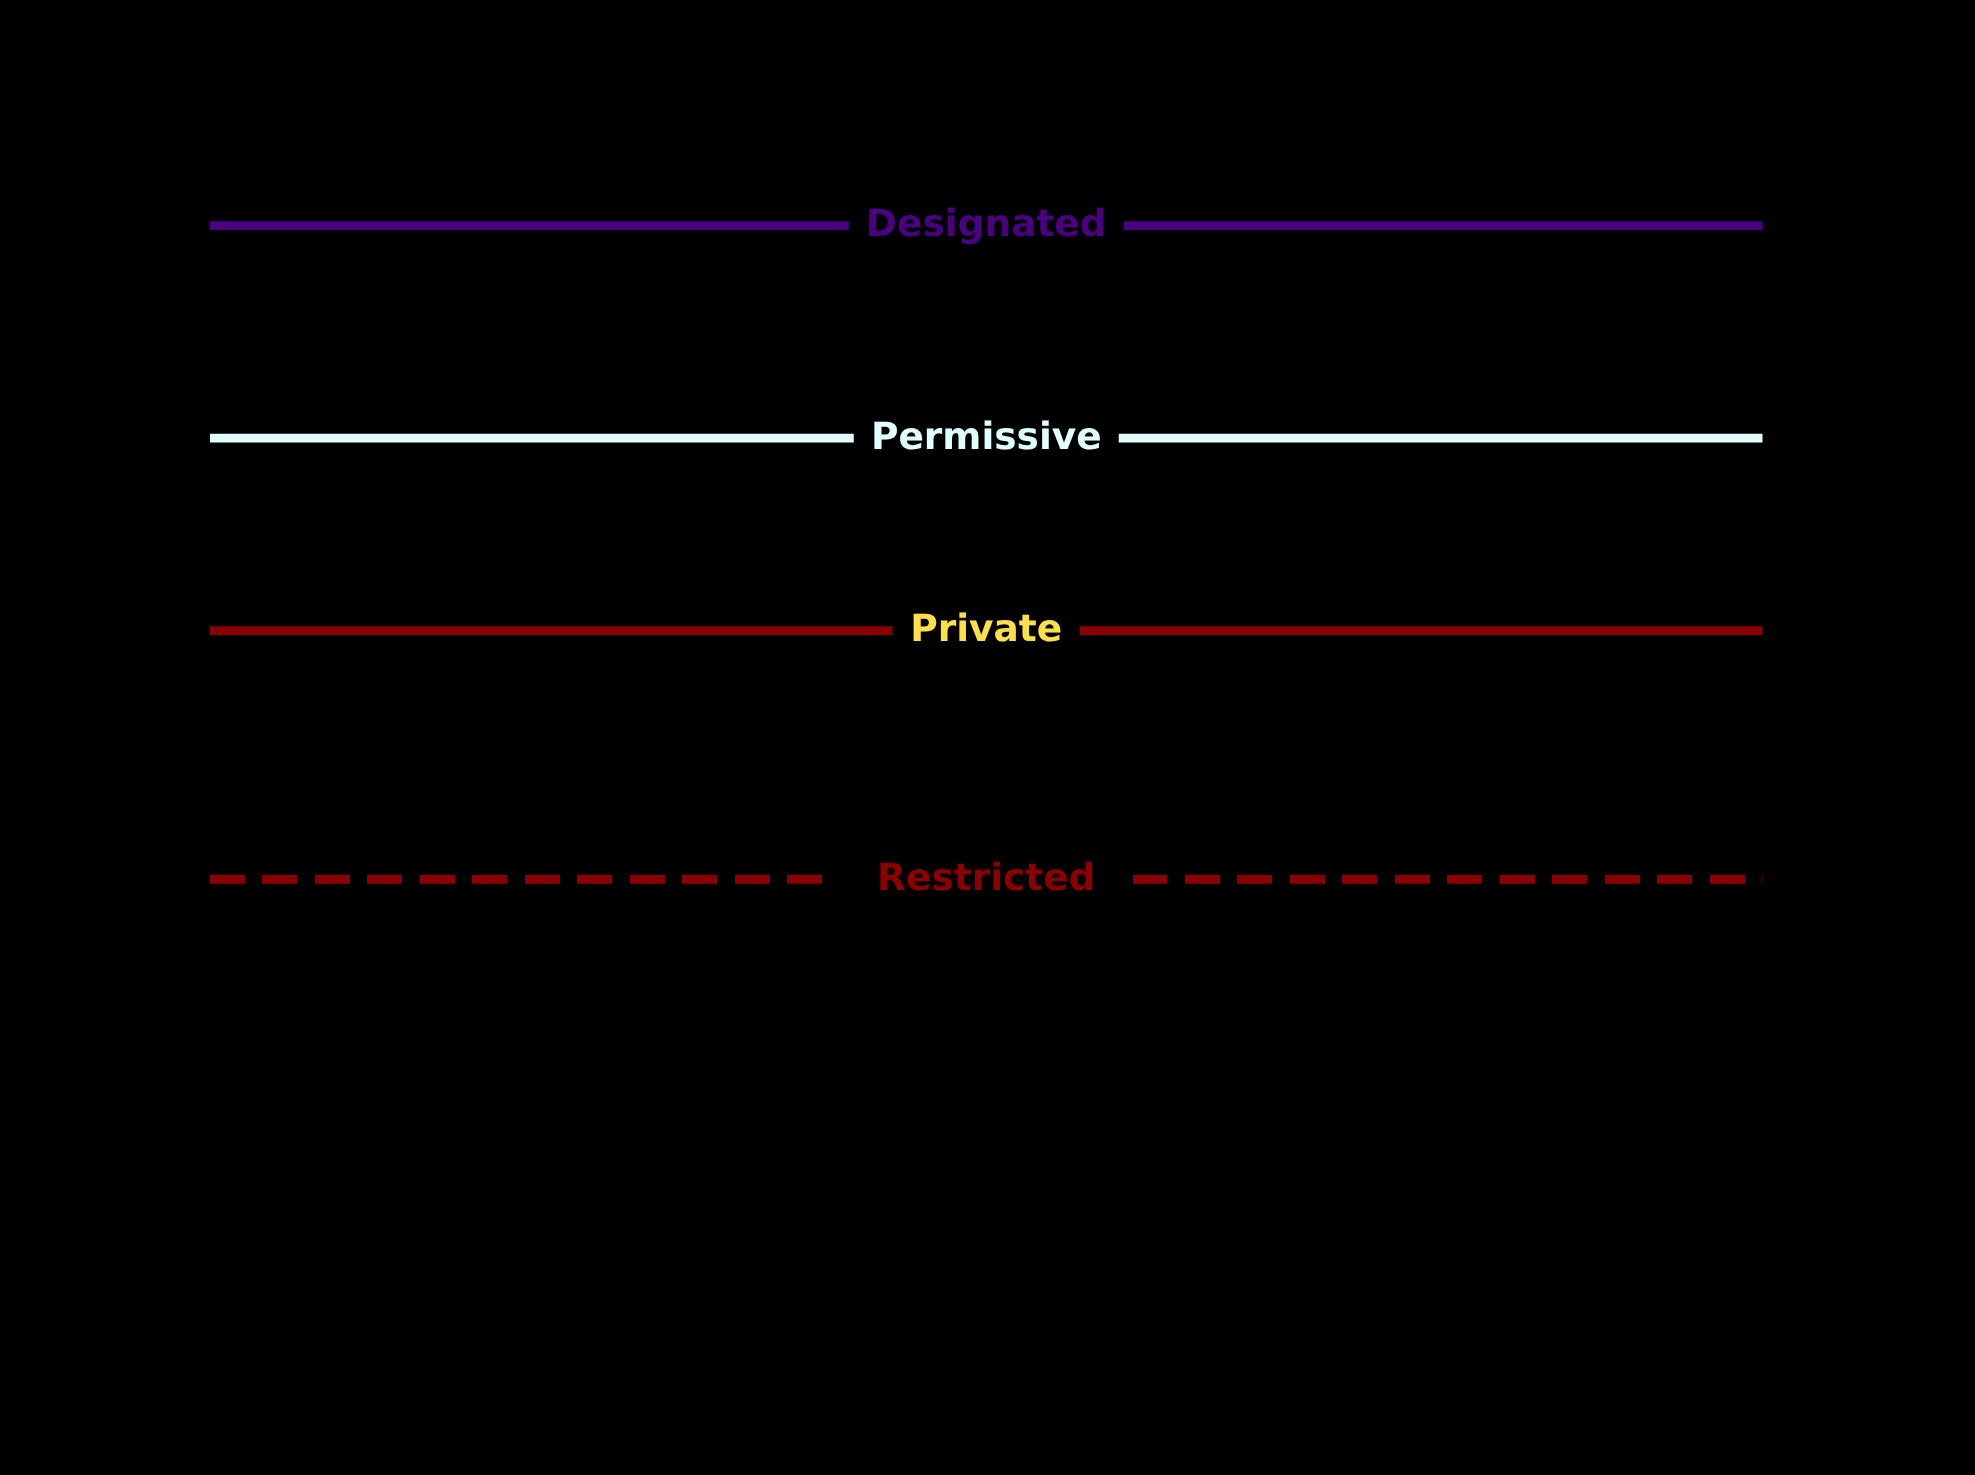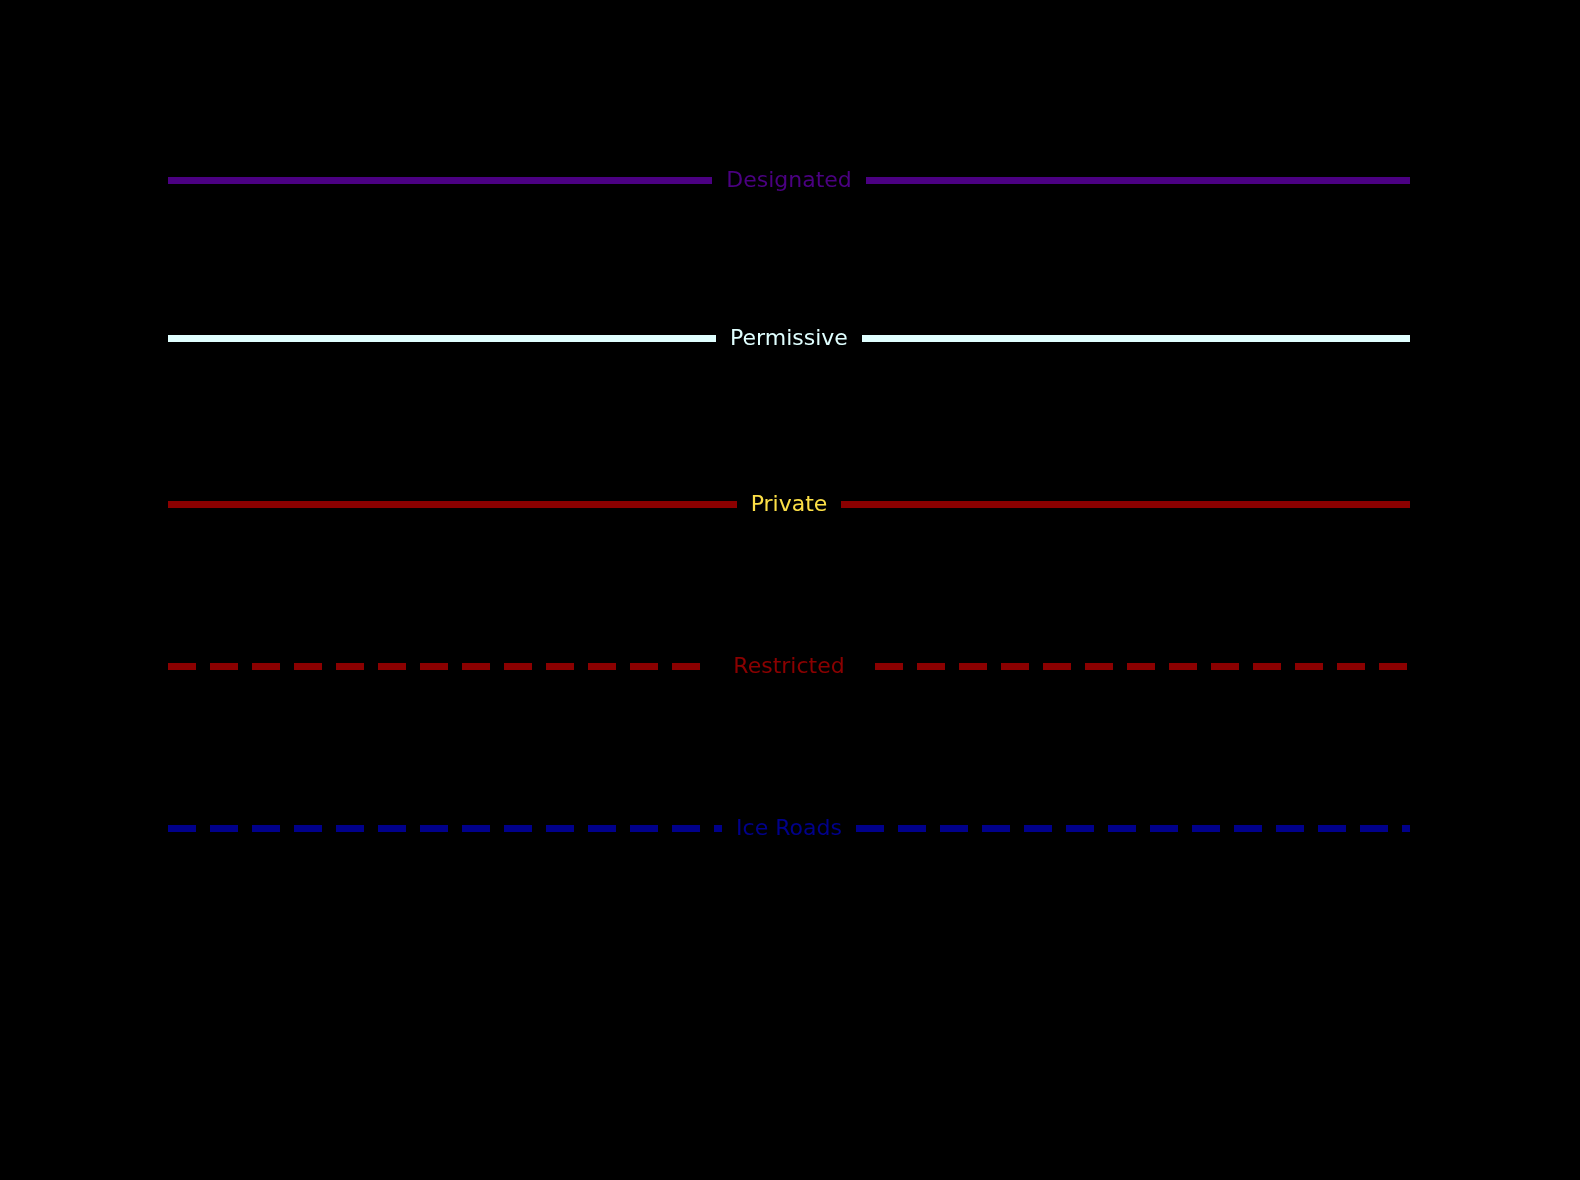--- a/index.html
+++ b/index.html
@@ -28,48 +28,43 @@
     display: flex;
     align-items: center;
   }
   .line-seg {
     flex: 1 1 auto;
     height: 7px;
   }
   .legend-label {
     flex: 0 0 auto;
     padding: 0 14px;
-    font-weight: normal;
-    font-size: 22px;
+    font-weight: bold;
+    font-size: 30px;
     line-height: 1;
     white-space: nowrap;
   }
 </style>
 </head>
 <body style="background: rgb(0, 0, 0);">
 
 <div id="legend">
     <div class="legend-row" style="top: 150px;">
       <div class="line-seg" style="background: rgb(75, 0, 130);"></div>
       <span class="legend-label" style="color: rgb(75, 0, 130);">Designated</span>
       <div class="line-seg" style="background: rgb(75, 0, 130);"></div>
     </div>
-    <div class="legend-row" style="top: 308px;">
+    <div class="legend-row" style="top: 320px;">
       <div class="line-seg" style="background: rgb(224, 255, 255);"></div>
       <span class="legend-label" style="color: rgb(224, 255, 255);">Permissive</span>
       <div class="line-seg" style="background: rgb(224, 255, 255);"></div>
     </div>
     <div class="legend-row" style="top: 474px;">
       <div class="line-seg" style="background: rgb(139, 0, 0);"></div>
       <span class="legend-label" style="color: #fde047;">Private</span>
       <div class="line-seg" style="background: rgb(139, 0, 0);"></div>
     </div>
-    <div class="legend-row" style="top: 636px; gap: 16px;">
+    <div class="legend-row" style="top: 673px; gap: 16px;">
       <div class="line-seg" style="background: repeating-linear-gradient(to right, rgb(139, 0, 0) 0px, rgb(139, 0, 0) 28px, transparent 28px, transparent 42px);"></div>
       <span class="legend-label" style="color: rgb(139, 0, 0);">Restricted</span>
       <div class="line-seg" style="background: repeating-linear-gradient(to right, rgb(139, 0, 0) 0px, rgb(139, 0, 0) 28px, transparent 28px, transparent 42px);"></div>
     </div>
-    <div class="legend-row" style="top: 798px;">
-      <div class="line-seg" style="background: repeating-linear-gradient(to right, rgb(0, 0, 139) 0px, rgb(0, 0, 139) 28px, transparent 28px, transparent 42px);"></div>
-      <span class="legend-label" style="color: rgb(0, 0, 139);">Ice Roads</span>
-      <div class="line-seg" style="background: repeating-linear-gradient(to right, rgb(0, 0, 139) 0px, rgb(0, 0, 139) 28px, transparent 28px, transparent 42px);"></div>
-    </div>
   </div>
 
 </body></html>

